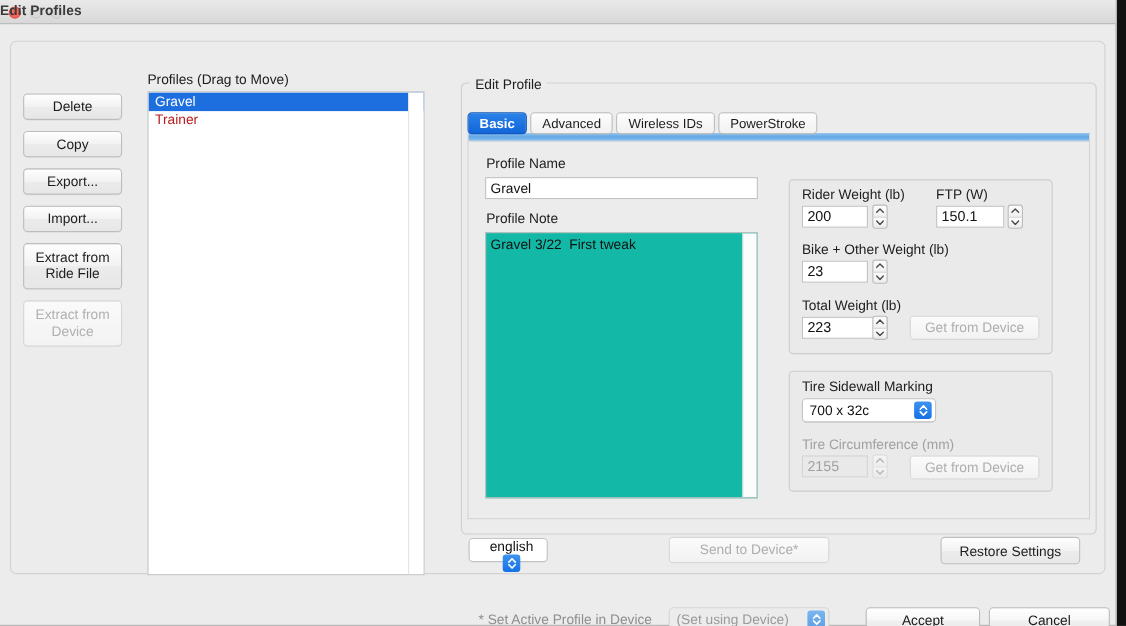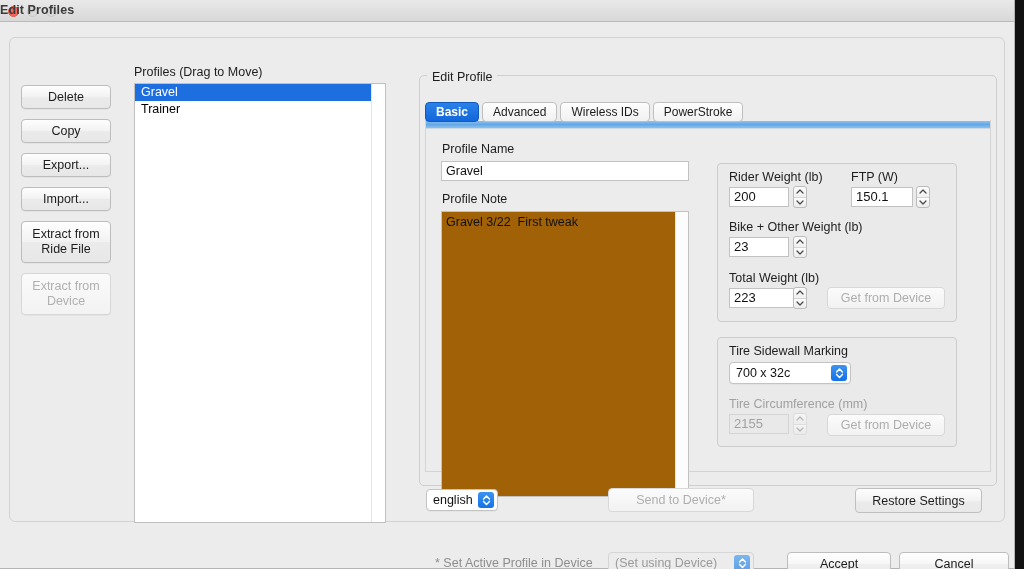--- a/index.html
+++ b/index.html
@@ -107,21 +107,21 @@
     width: 252px; height: 440px;
     background: #ffffff;
     border: 1px solid #c0c0c0;
     overflow: hidden;
   }
   .list-inner { position: relative; width: 100%; height: 100%; }
   .list-row {
     height: 17px; line-height: 17px;
     padding-left: 6px;
     font-size: 12.5px;
-    color: #000000;
+    color: #b91c1c;
     white-space: nowrap;
     cursor: default;
   }
   .list-row.sel { background: #1d6fe0; color: #ffffff; }
   .list-scrollbar {
     position: absolute; right: 0; top: 0;
     width: 14px; height: 100%;
     background: #ffffff;
     border-left: 1px solid #e4e4e4;
   }
@@ -202,22 +202,22 @@
     white-space: nowrap;
     overflow: hidden;
     cursor: text;
   }
 
   .profile-name-label { left: 442px; top: 120px; }
   .profile-name-input { left: 441px; top: 139px; width: 248px; height: 20px; }
   .profile-note-label { left: 442px; top: 170px; }
   .note-box {
     position: absolute; left: 441px; top: 189px;
-    width: 248px; height: 286px;
-    background: #a16207;
+    width: 248px; height: 242px;
+    background: #14b8a6;
     border: 1px solid #c2c2c2;
     overflow: hidden;
   }
   .note-text {
     position: absolute; left: 4px; top: 3px;
     font-size: 12.5px; color: #111;
     white-space: pre;
   }
   .note-scroll {
     position: absolute; right: 0; top: 0;
@@ -311,21 +311,21 @@
     border-radius: 3px;
     background: linear-gradient(to bottom, #3d93ef 0%, #1472e8 100%);
     display: flex; align-items: center; justify-content: center;
     flex: 0 0 auto;
   }
   .popup.dim .popup-arrow {
     background: linear-gradient(to bottom, #7bb6ef 0%, #5f9fe4 100%);
   }
 
   
-  .bottom-row-lang { left: 426px; top: 467px; width: 72px; }
+  .bottom-row-lang { left: 426px; top: 467px; width: 72px; flex-direction: column; }
   .send-btn   { left: 608px; top: 466px; width: 146px; height: 24px; }
   .restore-btn{ left: 855px; top: 466px; width: 127px; height: 25px; }
 
   
   .active-profile-label {
     position: absolute; left: 435px; top: 534px;
     font-size: 12.5px; color: #8e8e8e; white-space: nowrap;
   }
   .active-profile-popup { left: 608px; top: 530px; width: 146px; }
   .accept-btn { position: absolute; left: 787px; top: 530px; width: 104px; height: 24px; }

